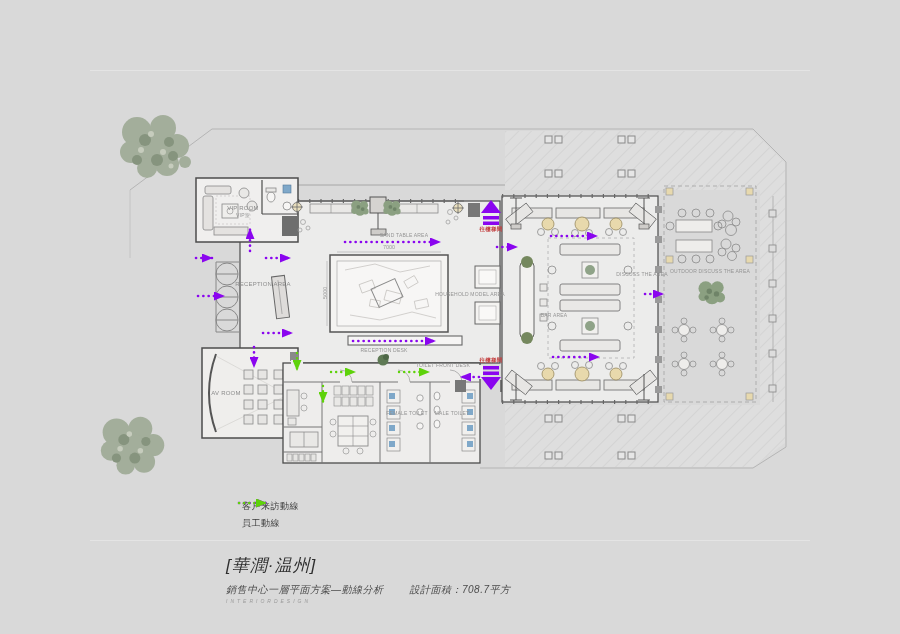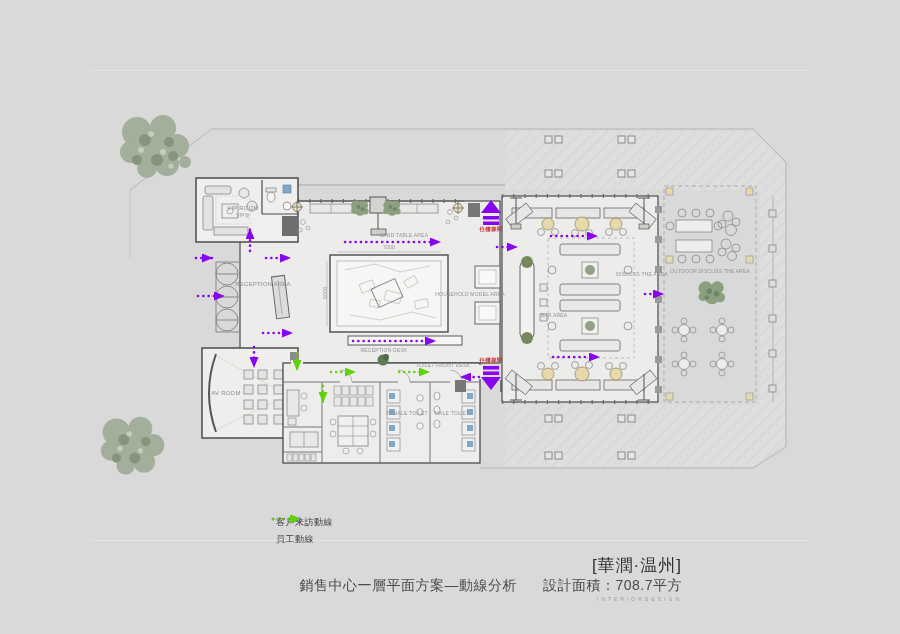--- a/index.html
+++ b/index.html
@@ -8,27 +8,27 @@
   .canvas{position:relative;width:900px;height:634px;background:#d9d9d9;}
   .faint-line{position:absolute;left:90px;width:720px;height:1px;background:#e4e4e4;}
   svg{position:absolute;top:0;left:0;}
   .lbl{position:absolute;font-size:6px;color:#8c8c8c;white-space:nowrap;
        transform:translateX(-50%);letter-spacing:.2px;line-height:1;}
   .lbl-sm{font-size:5px;color:#949494;}
   .lbl-red{font-size:5.5px;font-weight:bold;color:#c23b3b;}
   .dim{position:absolute;font-size:5.5px;color:#9a9a9a;white-space:nowrap;
        transform:translateX(-50%);line-height:1;}
   .dim-v{transform:translateX(-50%) rotate(-90deg);}
-  .legend{position:absolute;left:236px;top:514px;margin-left:34px;}
+  .legend{position:absolute;left:236px;top:498px;}
   .legend-row{display:flex;align-items:center;height:17px;}
   .legend-row span{font-size:9px;color:#3a3a3a;margin-left:6px;letter-spacing:.5px;}
-  .titleblock{position:absolute;left:472px;top:554px;transform:translateX(-50%);
-              text-align:right;width:420px;}
+  .titleblock{position:absolute;left:436px;top:554px;transform:translateX(-50%);
+              text-align:left;width:420px;font-style:italic;}
   .tb-title{font-size:17px;color:#2e2e2e;letter-spacing:1px;}
-  .tb-sub{font-size:14px;color:#4a4a4a;letter-spacing:.5px;}
+  .tb-sub{font-size:10px;color:#4a4a4a;margin-top:6px;letter-spacing:.5px;}
   .tb-sub .gap{display:inline-block;width:26px;}
   .tb-logo{font-size:27px;font-weight:900;color:#171717;letter-spacing:-.5px;
            margin-top:2px;line-height:1;}
   .tb-logo-sub{font-size:5px;color:#9a9a9a;letter-spacing:3px;margin-top:1px;}
 </style>
 </head>
 <body>
 
 <div class="canvas">
 

